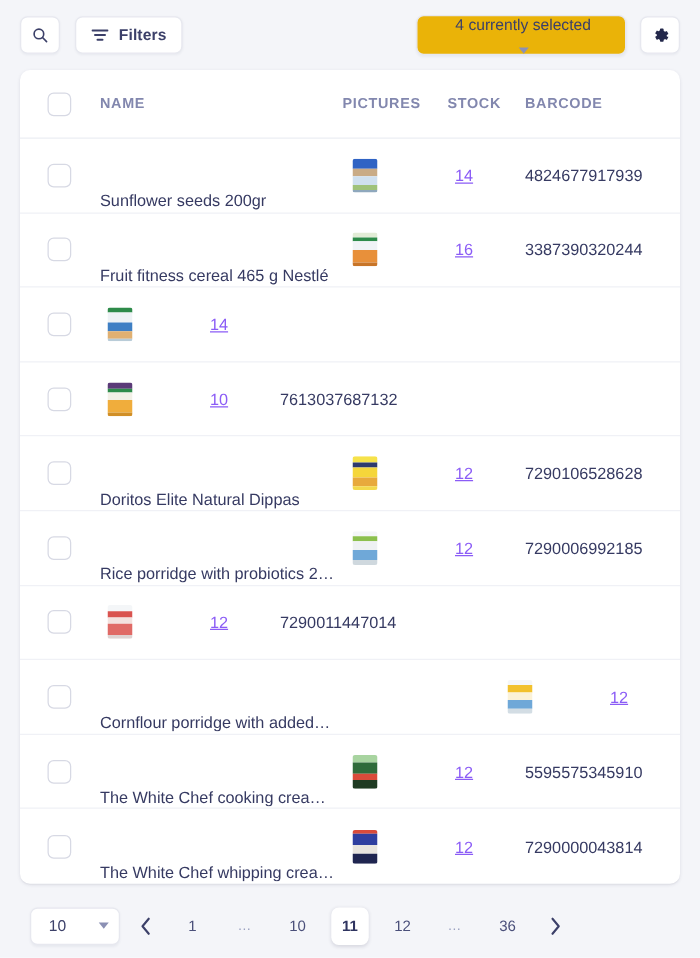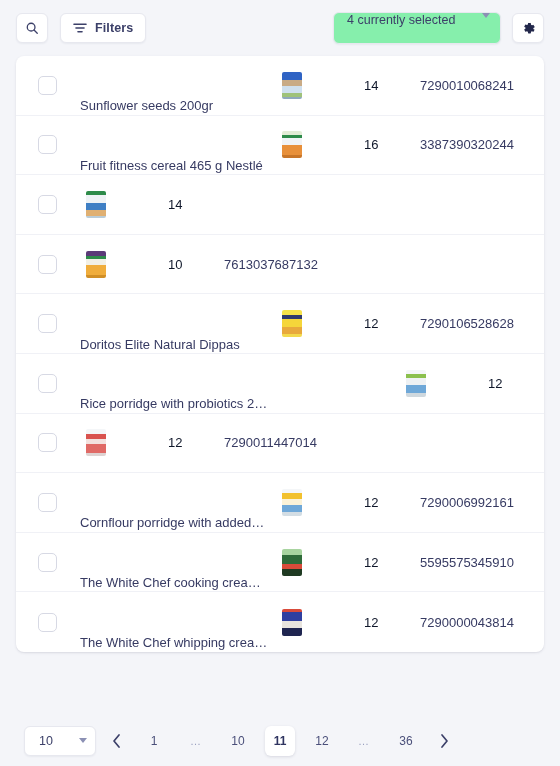--- a/index.html
+++ b/index.html
@@ -20,24 +20,25 @@
     background: #fff; border: 1px solid #e7e8ef; border-radius: 6px;
     height: 30px; display: flex; align-items: center; justify-content: center;
     box-shadow: 0 1px 2px rgba(40,44,80,.06);
     cursor: pointer;
   }
   .search-btn { width: 32px; }
   .filters-btn { padding: 0 12px; gap: 8px; margin-left: 12px; }
   .filters-label { font-size: 12.5px; font-weight: 700; color: #3c4069; letter-spacing: .1px; }
   .spacer { flex: 1; }
   .select-box {
-    background: #86efac; border: 1px solid #e7e8ef; border-radius: 6px;
-    height: 32px; width: 168px; display: flex; align-items: flex-start;
+    background: #eab308; border: 1px solid #e7e8ef; border-radius: 6px;
+    height: 32px; width: 168px; display: flex; align-items: center;
     padding: 0 10px 0 13px; box-shadow: 0 1px 2px rgba(40,44,80,.06);
     cursor: pointer;
+    flex-direction: column;
   }
   .select-value { font-size: 12.5px; color: #3c4069; flex: 1; }
   .gear-btn { width: 32px; margin-left: 11px; }
 
   .icon { display: block; }
   .caret {
     width: 0; height: 0; border-left: 4px solid transparent;
     border-right: 4px solid transparent; border-top: 5px solid #8b90b4;
   }
 
@@ -71,21 +72,21 @@
     display: flex; align-items: center; height: 59.6px;
     border-bottom: 1px solid #f0f1f6;
   }
   .row:last-child { border-bottom: none; }
   .cell-name {
     font-size: 13px; color: #363a62;
     white-space: nowrap; overflow: hidden; text-overflow: ellipsis;
     max-width: 215px;
     margin-top: 41px;
   }
-  .cell-stock { font-size: 13px; color: #0f172a; width: 62px; text-align: left; padding-left: 6px; }
+  .cell-stock { font-size: 13px; color: #8b5cf6; width: 62px; text-align: left; padding-left: 6px; text-decoration: underline; }
   .cell-code  { font-size: 13px; color: #363a62; width: 124px; }
 
   
   .thumb {
     width: 20px; height: 27px; border-radius: 2px;
     overflow: hidden; position: relative; margin-left: 8px;
     background: #fff;
   }
   .thumb i { position: absolute; left: 0; right: 0; display: block; }
 
@@ -154,20 +155,29 @@
         <svg class="icon" width="15" height="15" viewBox="0 0 16 16" fill="#23284b">
           <path d="M8 5.1A2.9 2.9 0 1 0 8 10.9 2.9 2.9 0 0 0 8 5.1zm0 4.4a1.5 1.5 0 1 1 0-3 1.5 1.5 0 0 1 0 3z"></path>
           <path d="M14.3 9.2l-1.1-.6c.05-.4.05-.8 0-1.2l1.1-.6a.5.5 0 0 0 .2-.65l-1-1.75a.5.5 0 0 0-.63-.22l-1.15.45a5 5 0 0 0-1.05-.6L10.5 2.4a.5.5 0 0 0-.5-.4H8a.5.5 0 0 0-.5.4l-.17 1.23a5 5 0 0 0-1.05.6l-1.15-.45a.5.5 0 0 0-.63.22l-1 1.75a.5.5 0 0 0 .2.65l1.1.6c-.05.4-.05.8 0 1.2l-1.1.6a.5.5 0 0 0-.2.65l1 1.75a.5.5 0 0 0 .63.22l1.15-.45c.32.25.68.45 1.05.6l.17 1.23a.5.5 0 0 0 .5.4h2a.5.5 0 0 0 .5-.4l.17-1.23c.37-.15.73-.35 1.05-.6l1.15.45a.5.5 0 0 0 .63-.22l1-1.75a.5.5 0 0 0-.2-.65z"></path>
         </svg>
       </span>
     </div>
   </div>
 
   <div class="card">
 
+    <div class="thead">
+      <div class="c-check">
+        <div class="chk"></div>
+      </div>
+      <div class="c-name th">NAME</div>
+      <div class="c-pics th">PICTURES</div>
+      <div class="c-stock th">STOCK</div>
+      <div class="c-code th">BARCODE</div>
+    </div>
 
     <div id="tbody">
         <div class="row">
           <div class="c-check">
             <div class="chk"></div>
           </div>
           <div class="c-name">
             <div class="cell-name">Sunflower seeds 200gr</div>
           </div>
           <div class="c-pics">
@@ -176,21 +186,21 @@
               <i style="background: rgb(201, 171, 134); top: 30%; height: 22%;"></i>
               <i style="background: rgb(207, 224, 239); top: 52%; height: 26%;"></i>
               <i style="background: rgb(159, 194, 122); top: 78%; height: 14%;"></i>
               <i style="background: rgb(143, 168, 189); top: 92%; height: 8%;"></i>
             </div>
           </div>
           <div class="c-stock">
             <div class="cell-stock">14</div>
           </div>
           <div class="c-code">
-            <div class="cell-code">7290010068241</div>
+            <div class="cell-code">4824677917939</div>
           </div>
         </div>
         <div class="row">
           <div class="c-check">
             <div class="chk"></div>
           </div>
           <div class="c-name">
             <div class="cell-name">Fruit fitness cereal 465 g Nestlé</div>
           </div>
           <div class="c-pics">
@@ -281,20 +291,23 @@
               <i style="background: rgb(244, 246, 248); top: 0%; height: 16%;"></i>
               <i style="background: rgb(140, 192, 78); top: 16%; height: 16%;"></i>
               <i style="background: rgb(238, 241, 243); top: 32%; height: 24%;"></i>
               <i style="background: rgb(111, 168, 216); top: 56%; height: 30%;"></i>
               <i style="background: rgb(207, 216, 222); top: 86%; height: 14%;"></i>
             </div>
           </div>
           <div class="c-stock">
             <div class="cell-stock">12</div>
           </div>
+          <div class="c-code">
+            <div class="cell-code">7290006992185</div>
+          </div>
         </div>
         <div class="row">
           <div class="c-check">
             <div class="chk"></div>
           </div>
           <div class="c-pics">
             <div class="thumb">
               <i style="background: rgb(244, 246, 248); top: 0%; height: 16%;"></i>
               <i style="background: rgb(217, 83, 79); top: 16%; height: 18%;"></i>
               <i style="background: rgb(243, 226, 223); top: 34%; height: 22%;"></i>
@@ -320,23 +333,20 @@
             <div class="thumb">
               <i style="background: rgb(244, 246, 248); top: 0%; height: 16%;"></i>
               <i style="background: rgb(242, 193, 46); top: 16%; height: 20%;"></i>
               <i style="background: rgb(251, 242, 216); top: 36%; height: 22%;"></i>
               <i style="background: rgb(111, 168, 216); top: 58%; height: 28%;"></i>
               <i style="background: rgb(211, 221, 228); top: 86%; height: 14%;"></i>
             </div>
           </div>
           <div class="c-stock">
             <div class="cell-stock">12</div>
-          </div>
-          <div class="c-code">
-            <div class="cell-code">7290006992161</div>
           </div>
         </div>
         <div class="row">
           <div class="c-check">
             <div class="chk"></div>
           </div>
           <div class="c-name">
             <div class="cell-name">The White Chef cooking crea…</div>
           </div>
           <div class="c-pics">

